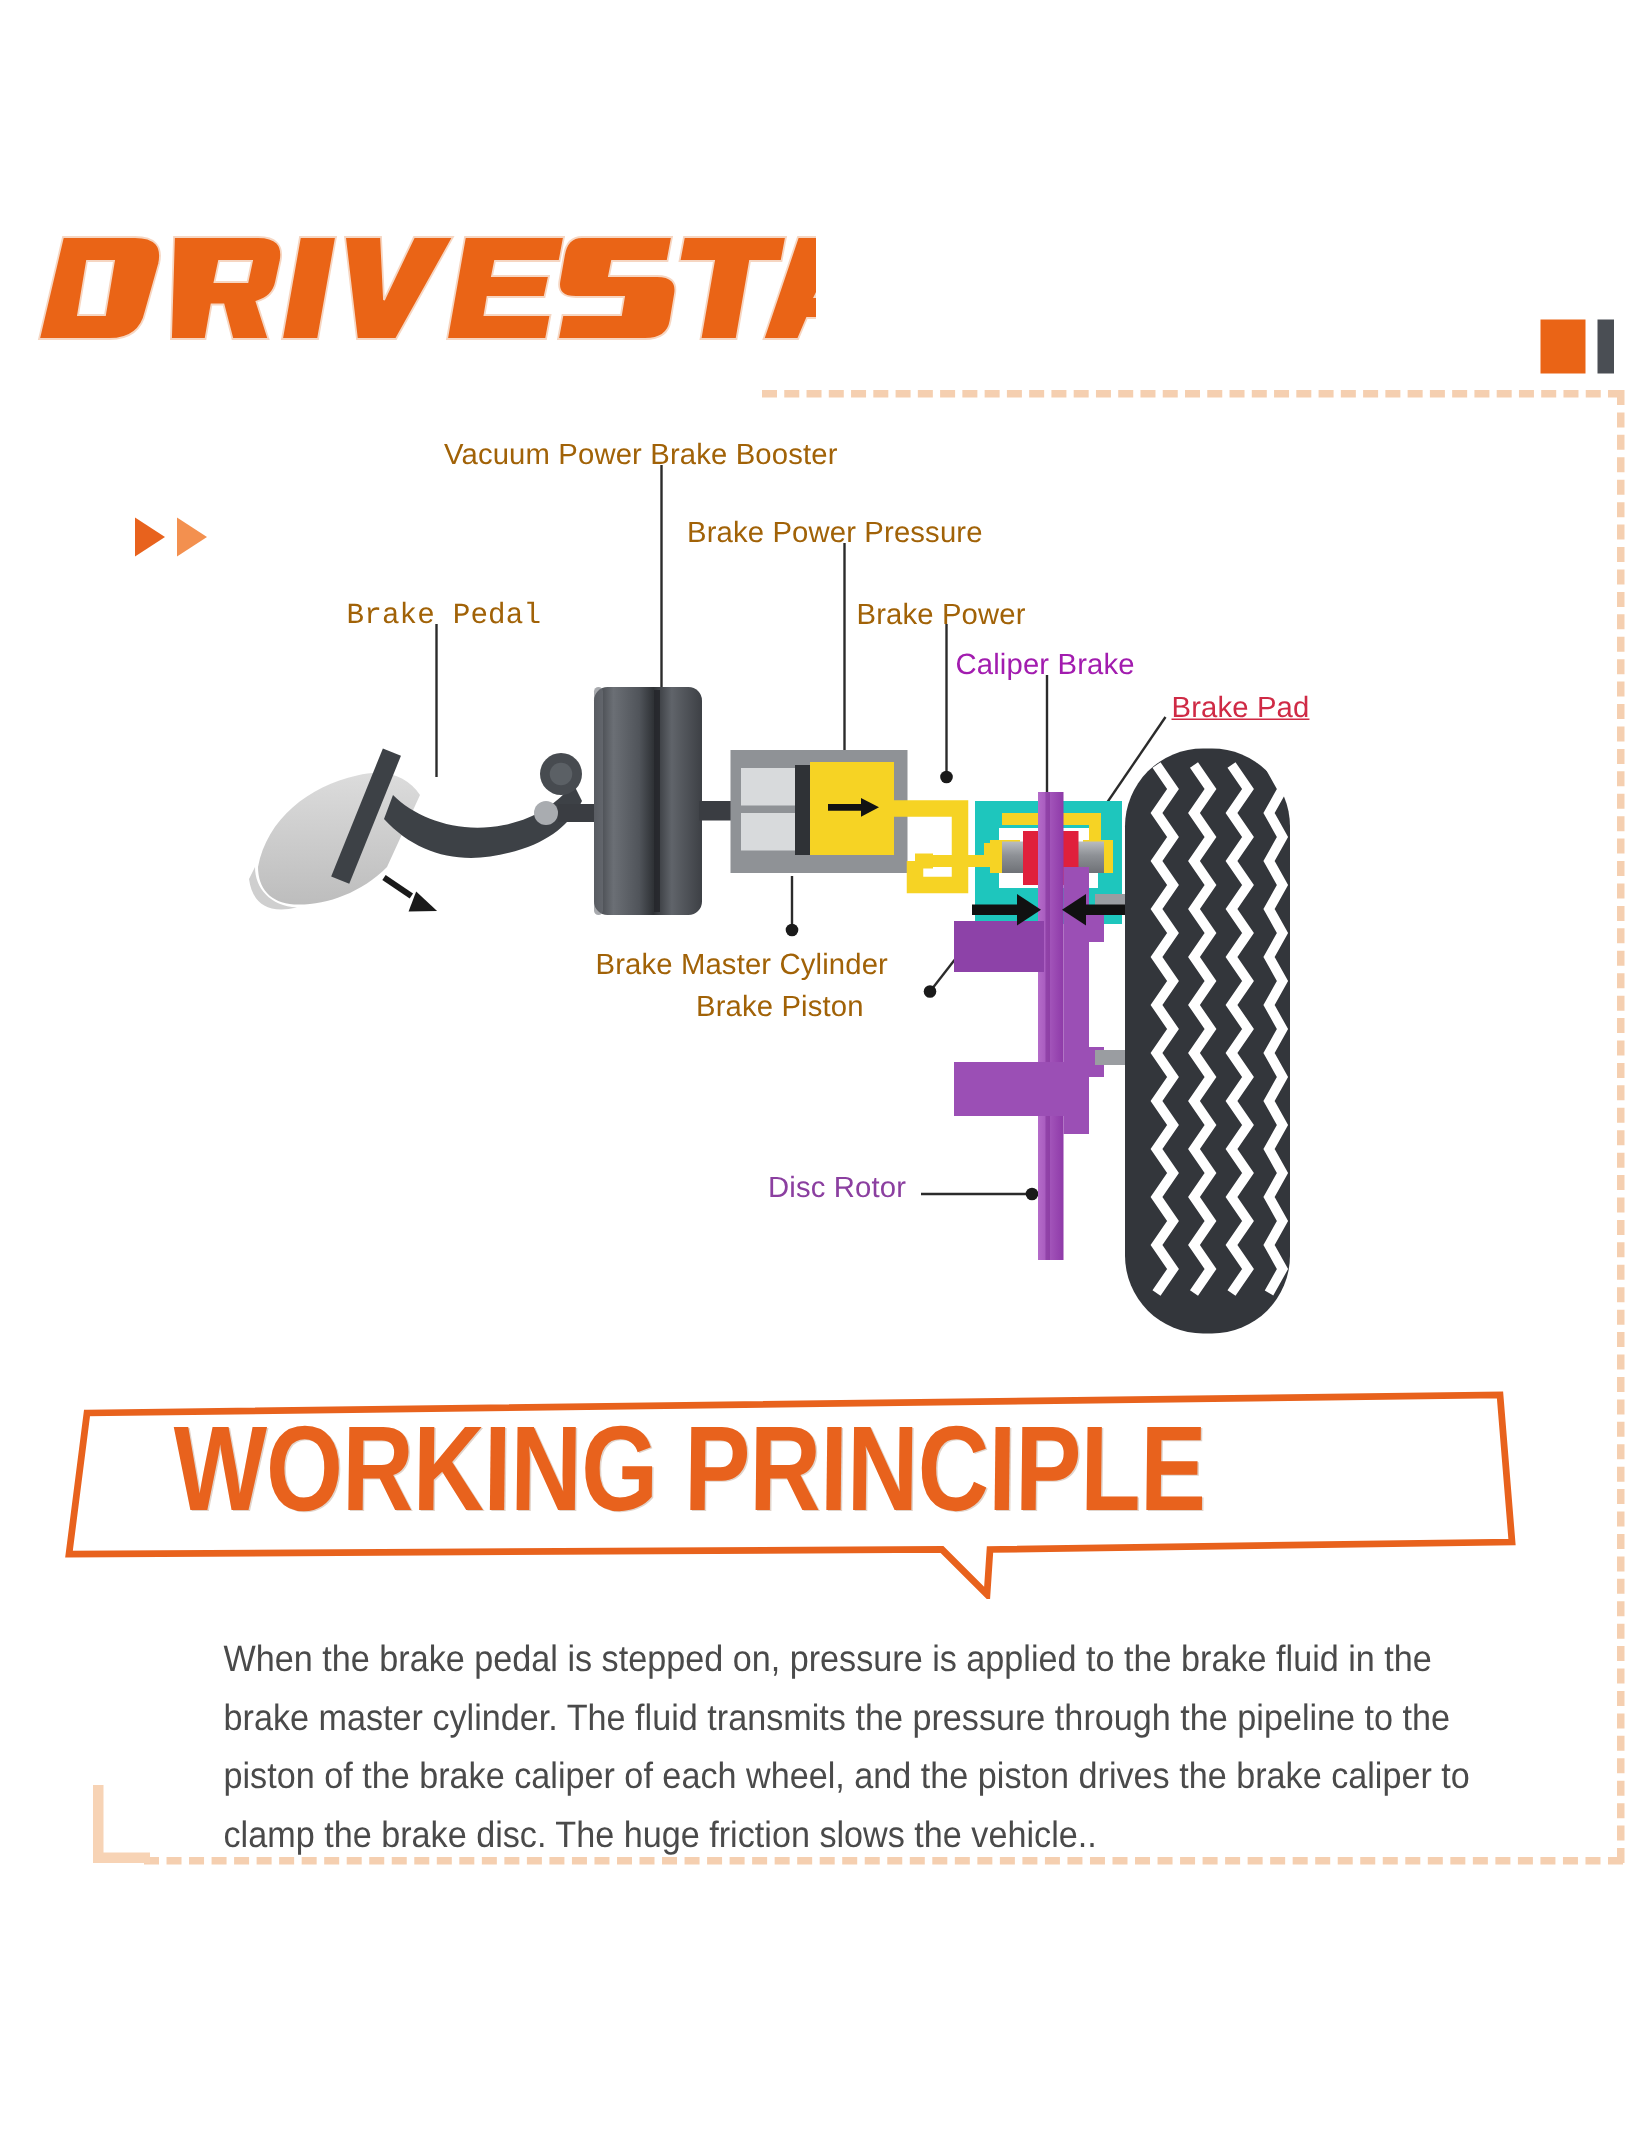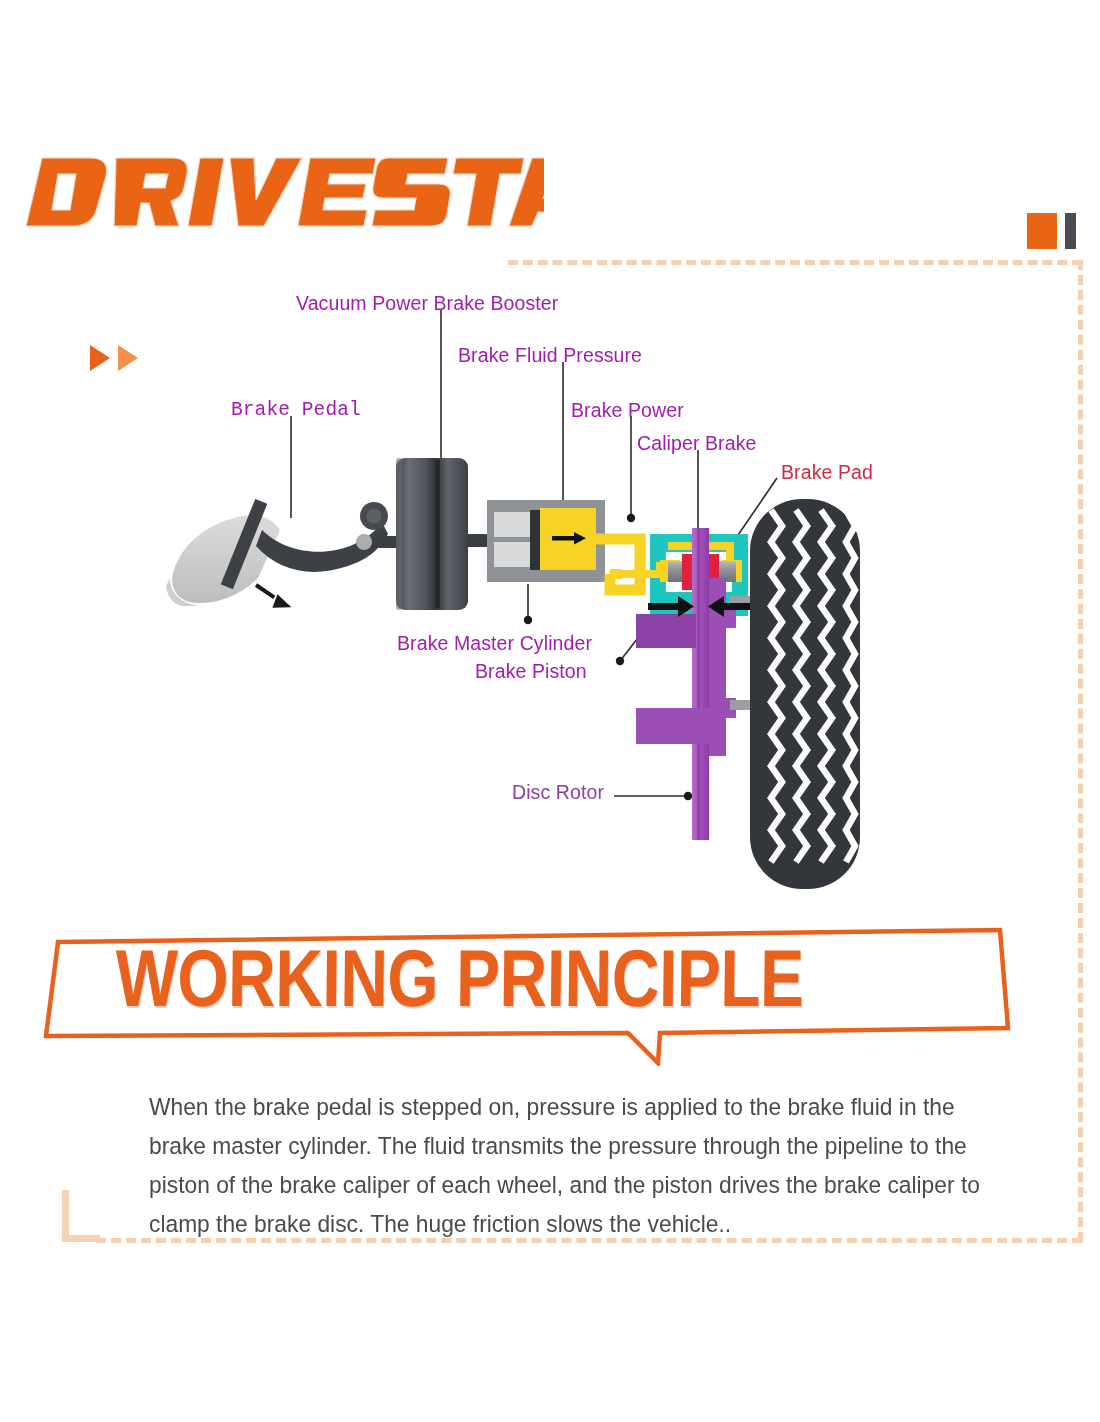--- a/index.html
+++ b/index.html
@@ -35,23 +35,23 @@
   .tri.t1{left:0;border-left:20px solid #e8621d;}
   .tri.t2{left:28px;border-left:20px solid #f3904f;}
 
   
   #diagram{position:absolute;left:0;top:278px;width:1000px;height:620px;}
   #diagram svg{display:block;}
 
   
   .dlabel{position:absolute;white-space:nowrap;
           font-family:"Liberation Sans",sans-serif;
-          font-size:19.5px;color:#a21caf;letter-spacing:.1px;}
+          font-size:19.5px;color:#a16207;letter-spacing:.1px;}
   .dlabel.teal{color:#a21caf;}
-  .dlabel.crim{color:#cf2a45;}
+  .dlabel.crim{color:#cf2a45;text-decoration:underline;}
   .dlabel.purp{color:#8b3fa0;}
 
   
   #banner{position:absolute;left:42px;top:906px;width:1000px;height:160px;}
   #banner svg{display:block;}
   #banner-title{position:absolute;left:0;top:0;width:1000px;height:160px;
     display:flex;align-items:center;text-align:center;}
   #banner-title span{
      position:absolute;left:74px;top:26px;
      font-family:"Liberation Sans",sans-serif;
@@ -249,27 +249,27 @@
              l9 16 l-9 16 l9 16 l-9 16 l9 16 l-9 16"></path>
   </g>
 
   <g fill="#1a1a1a">
     <rect x="256" y="305" width="22" height="4" transform="rotate(34 256 307)"></rect>
     <polygon points="278,316 291,330 272,329" transform="rotate(-4 282 324)"></polygon>
   </g>
 </svg>
 
   <span class="dlabel" style="left:296px;top:14px;">Vacuum Power Brake Booster</span>
-  <span class="dlabel" style="left:458px;top:66px;">Brake Fluid Pressure</span>
+  <span class="dlabel" style="left:458px;top:66px;">Brake Power Pressure</span>
   <span class="dlabel" style="left:231px;top:121px;font-family:Liberation Mono, monospace;">Brake Pedal</span>
   <span class="dlabel" style="left:571px;top:121px;">Brake Power</span>
   <span class="dlabel teal" style="left:637px;top:154px;">Caliper Brake</span>
   <span class="dlabel crim" style="left:781px;top:183px;">Brake Pad</span>
   <span class="dlabel" style="left:397px;top:354px;">Brake Master Cylinder</span>
-  <span class="dlabel" style="left:475px;top:382px;text-align:right;">Brake Piston</span>
+  <span class="dlabel" style="left:464px;top:382px;text-align:right;">Brake Piston</span>
   <span class="dlabel purp" style="left:512px;top:503px;">Disc Rotor</span>
 </div>
 
 <div id="banner">
   <svg width="1000" height="160" viewBox="0 0 1000 160">
     <path d="M16 36 L958 24 L966 122 L618 127 L616 157 L586 127 L4 130 Z" fill="#ffffff" stroke="#e8621d" stroke-width="4.5" stroke-linejoin="miter"></path>
   </svg>
   <div id="banner-title">
     <span>WORKING PRINCIPLE</span>
   </div>

